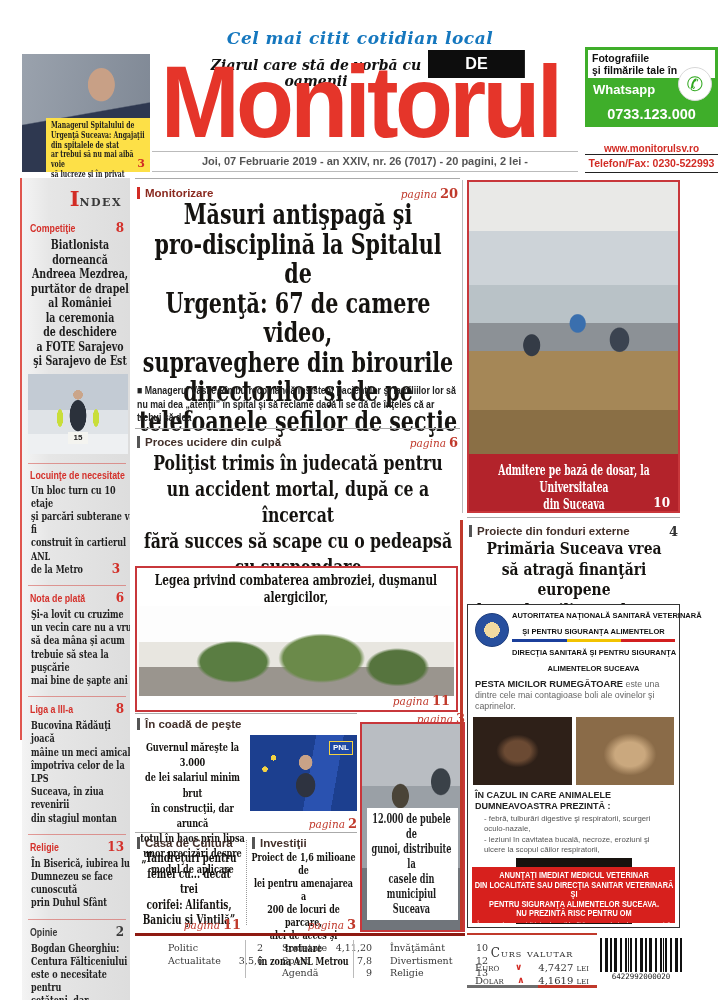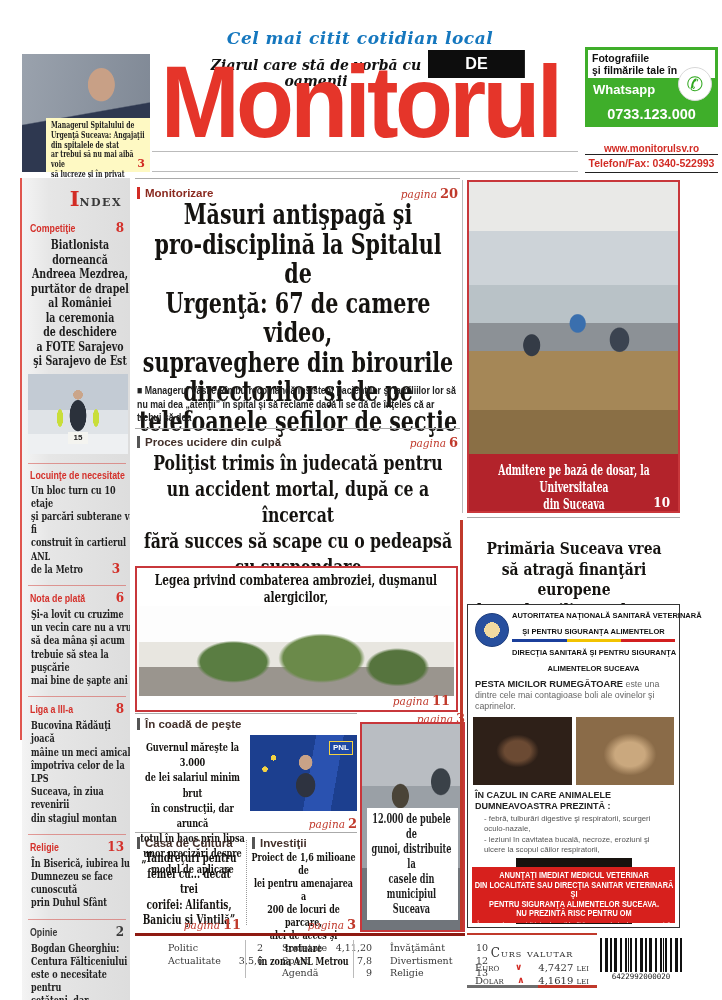--- a/index.html
+++ b/index.html
@@ -16,21 +16,21 @@
     font:bold italic 14px "DejaVu Serif",serif;}
   .region{left:428px;top:50px;width:102px;height:28px;background:#0d0d0d;color:#fff;
     font:bold 17px/28px "Liberation Sans",sans-serif;text-align:center;transform:scaleX(.95);transform-origin:0 0;}
   .mast{left:92px;top:50px;width:536px;text-align:center;color:#e5352a;
     font:bold 102px/104px "Liberation Sans",sans-serif;letter-spacing:-4px;transform:scaleX(.93);transform-origin:50% 0;}
   .teaser-photo{left:22px;top:54px;width:128px;height:118px;
     background:
       radial-gradient(ellipse 21px 26px at 62% 26%, #c8a086 62%, rgba(0,0,0,0) 66%),
       linear-gradient(170deg, rgba(0,0,0,0) 50%, #2e3850 51%),
       linear-gradient(100deg,#9aa2ad,#7e8794);}
-  .teaser-cap{left:46px;top:118px;width:104px;height:54px;background:#fef9c3;padding:3px 4px 2px 5px;box-sizing:border-box;}
+  .teaser-cap{left:46px;top:118px;width:104px;height:54px;background:#fde047;padding:3px 4px 2px 5px;box-sizing:border-box;}
   .teaser-cap .t{display:block;width:130px;transform:scaleX(.72);transform-origin:0 0;
     font:bold 8.5px/9.8px "DejaVu Serif",serif;color:#1d1d1d;}
   .teaser-cap .pg{position:absolute;right:5px;bottom:2px;color:#d22c25;font:bold 11px "DejaVu Serif",serif;}
   .wa-box{left:585px;top:47px;width:133px;height:80px;border:3px solid #3fae2a;background:#fff;box-sizing:border-box;}
   .wa-top{padding:2px 4px;font:bold 10.5px/12px "Liberation Sans",sans-serif;color:#111;}
   .wa-brand{color:#d22c25;}
   .wa-green{position:absolute;left:0;right:0;bottom:0;height:46px;background:#3fae2a;color:#fff;}
   .wa-service{position:absolute;left:5px;top:4px;font:bold 13px "Liberation Sans",sans-serif;}
   .wa-phone{position:absolute;left:0;right:0;bottom:2px;text-align:center;font:bold 14.5px "Liberation Sans",sans-serif;}
   .wa-icon{position:absolute;right:3px;top:-11px;width:32px;height:32px;border-radius:50%;
@@ -185,23 +185,24 @@
       <div>şi filmările tale în</div>
       <div><span class="wa-brand">Monitorul</span><span> prin</span></div>
     </div>
     <div class="wa-green">
       <span class="wa-service">Whatsapp</span>
       <span class="wa-icon">✆</span>
       <div class="wa-phone">0733.123.000</div>
     </div>
   </div>
   <div class="abs site-url">www.monitorulsv.ro</div>
-  <div class="abs fax-row">Telefon/Fax: 0340-522993</div>
+  <div class="abs fax-row">Telefon/Fax: 0230-522993</div>
 
   <div class="abs date-rule" style="top:151px;"></div>
+  <div class="abs dateline">Joi, 07 Februarie 2019 - an XXIV, nr. 26 (7017) - 20 pagini, 2 lei -</div>
   <div class="abs date-rule" style="top:171px;"></div>
 
   <div class="abs side-red"></div>
   <div class="abs panel">
     <div class="idx">
       <span class="i1">I</span><span class="i2">NDEX</span>
     </div>
 
     <div>
       <div class="sb-kick">
@@ -389,20 +390,25 @@
     <div class="admit-ph"></div>
     <div class="admit-cap">
       <span class="t pl">Admitere pe bază de dosar, la Universitatea
 din Suceava</span>
       <span class="pg">10</span>
     </div>
   </div>
 
   <div class="abs vline-red"></div>
   <div class="abs hr" style="left:467px;top:517px;width:213px;"></div>
+  <div class="abs kick" style="left:469px;top:522px;width:209px;">
+    <span class="kbar"></span>
+    <span class="klbl">Proiecte din fonduri externe</span>
+    <span class="kpg"><b class="dark">4</b></span>
+  </div>
   <div class="abs" style="left:467px;top:538px;width:213px;">
     <div class="hl cx pl" style="width:260px;margin-left:-23px;transform:scaleX(.819);font-size:17px;line-height:20.5px;">Primăria Suceava vrea
 să atragă finanţări europene
 de 45 de milioane de euro</div>
   </div>
 
   <div class="ad">
     <div class="gov-logo" title=""></div>
     <div class="ad-org">AUTORITATEA NAŢIONALĂ SANITARĂ VETERINARĂ</div>
     <div class="ad-org">ŞI PENTRU SIGURANŢA ALIMENTELOR</div>

